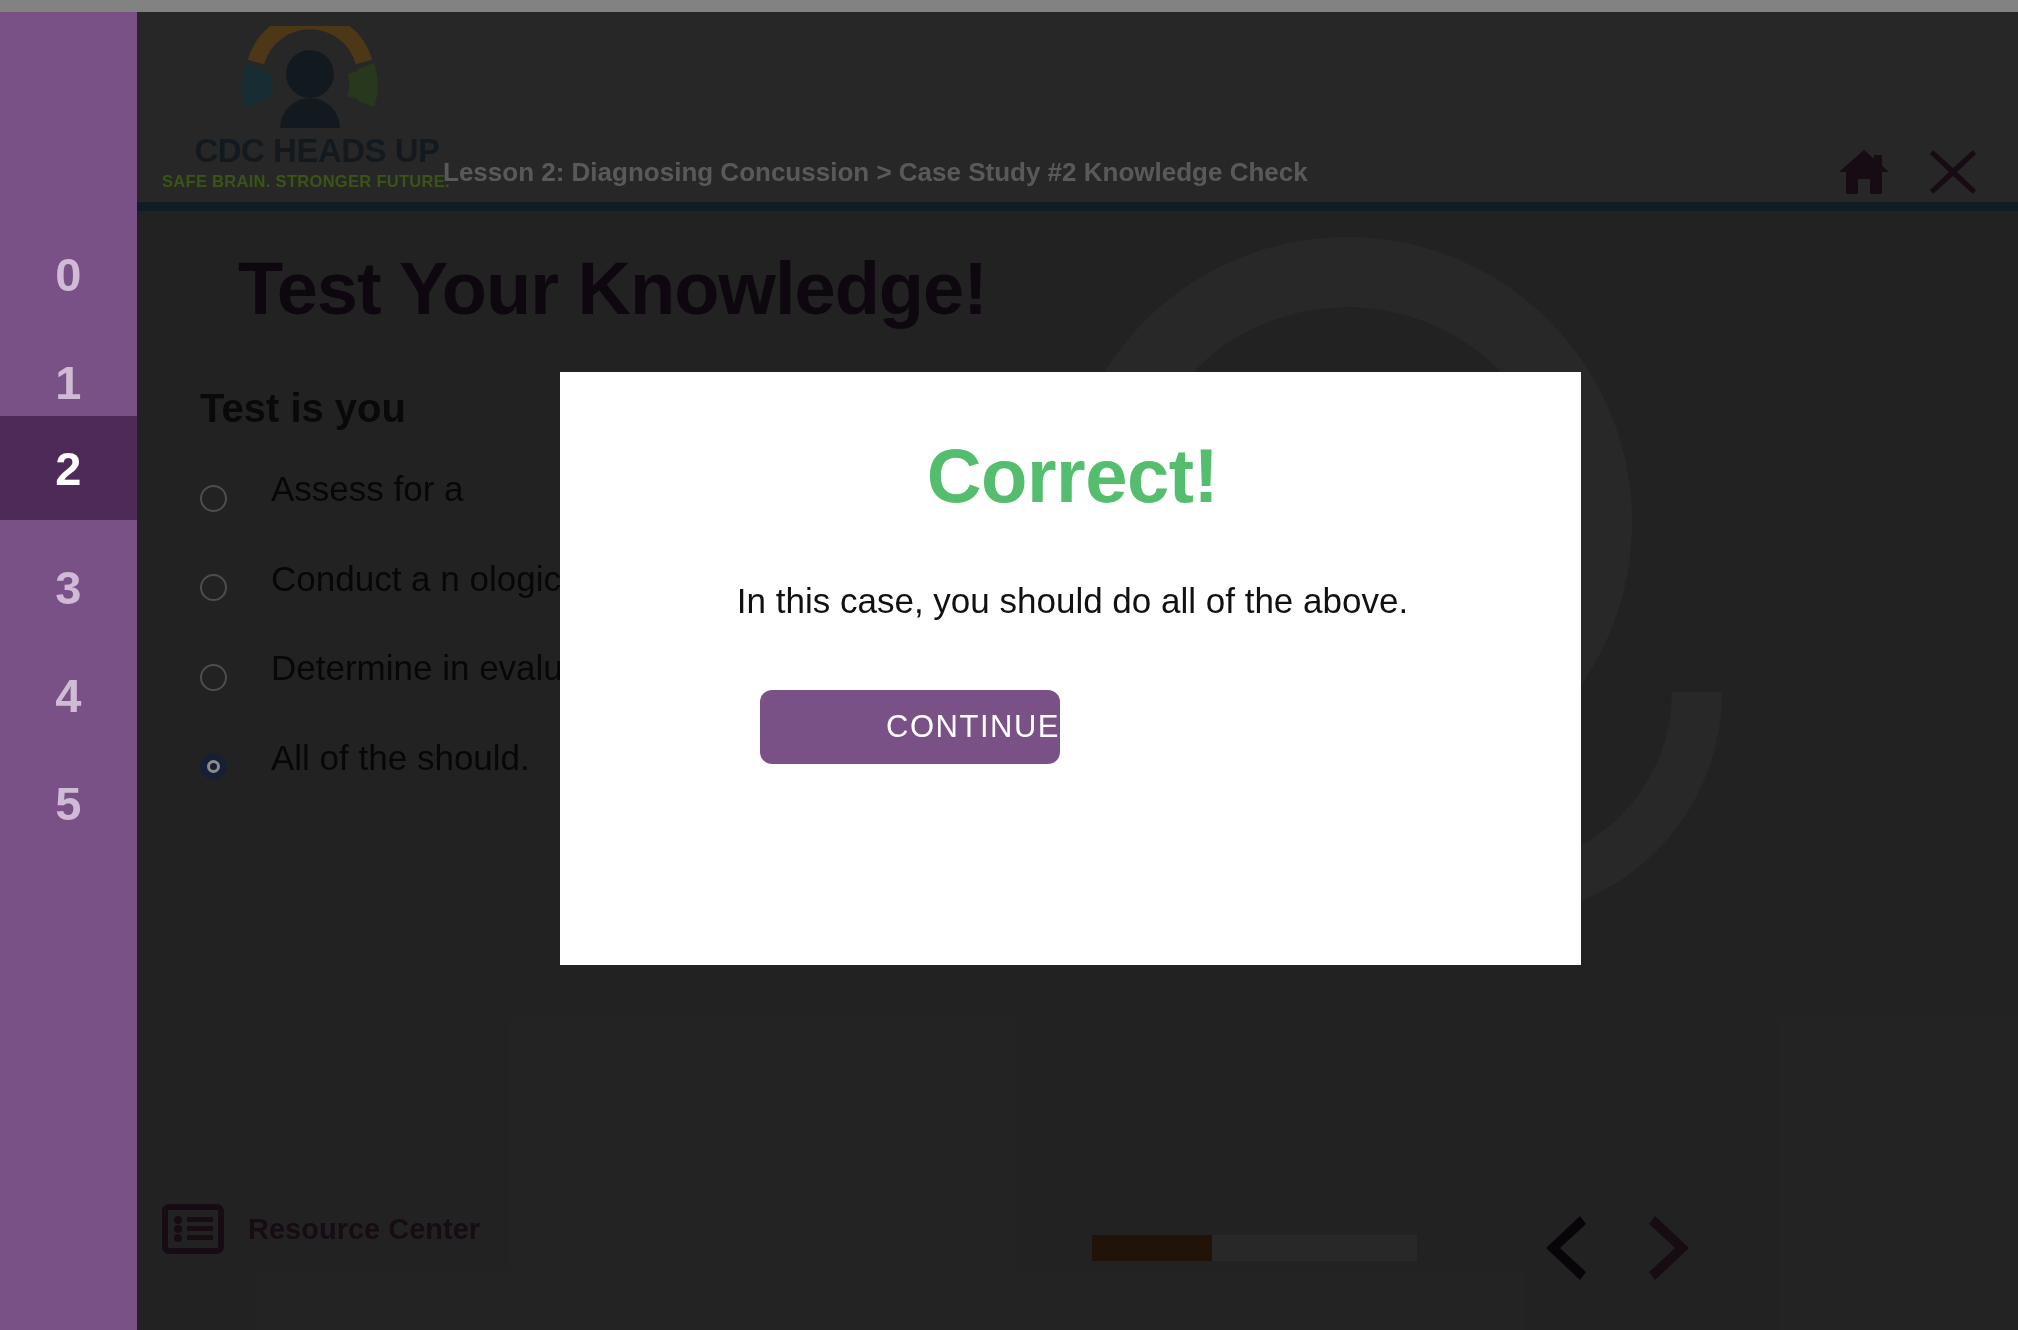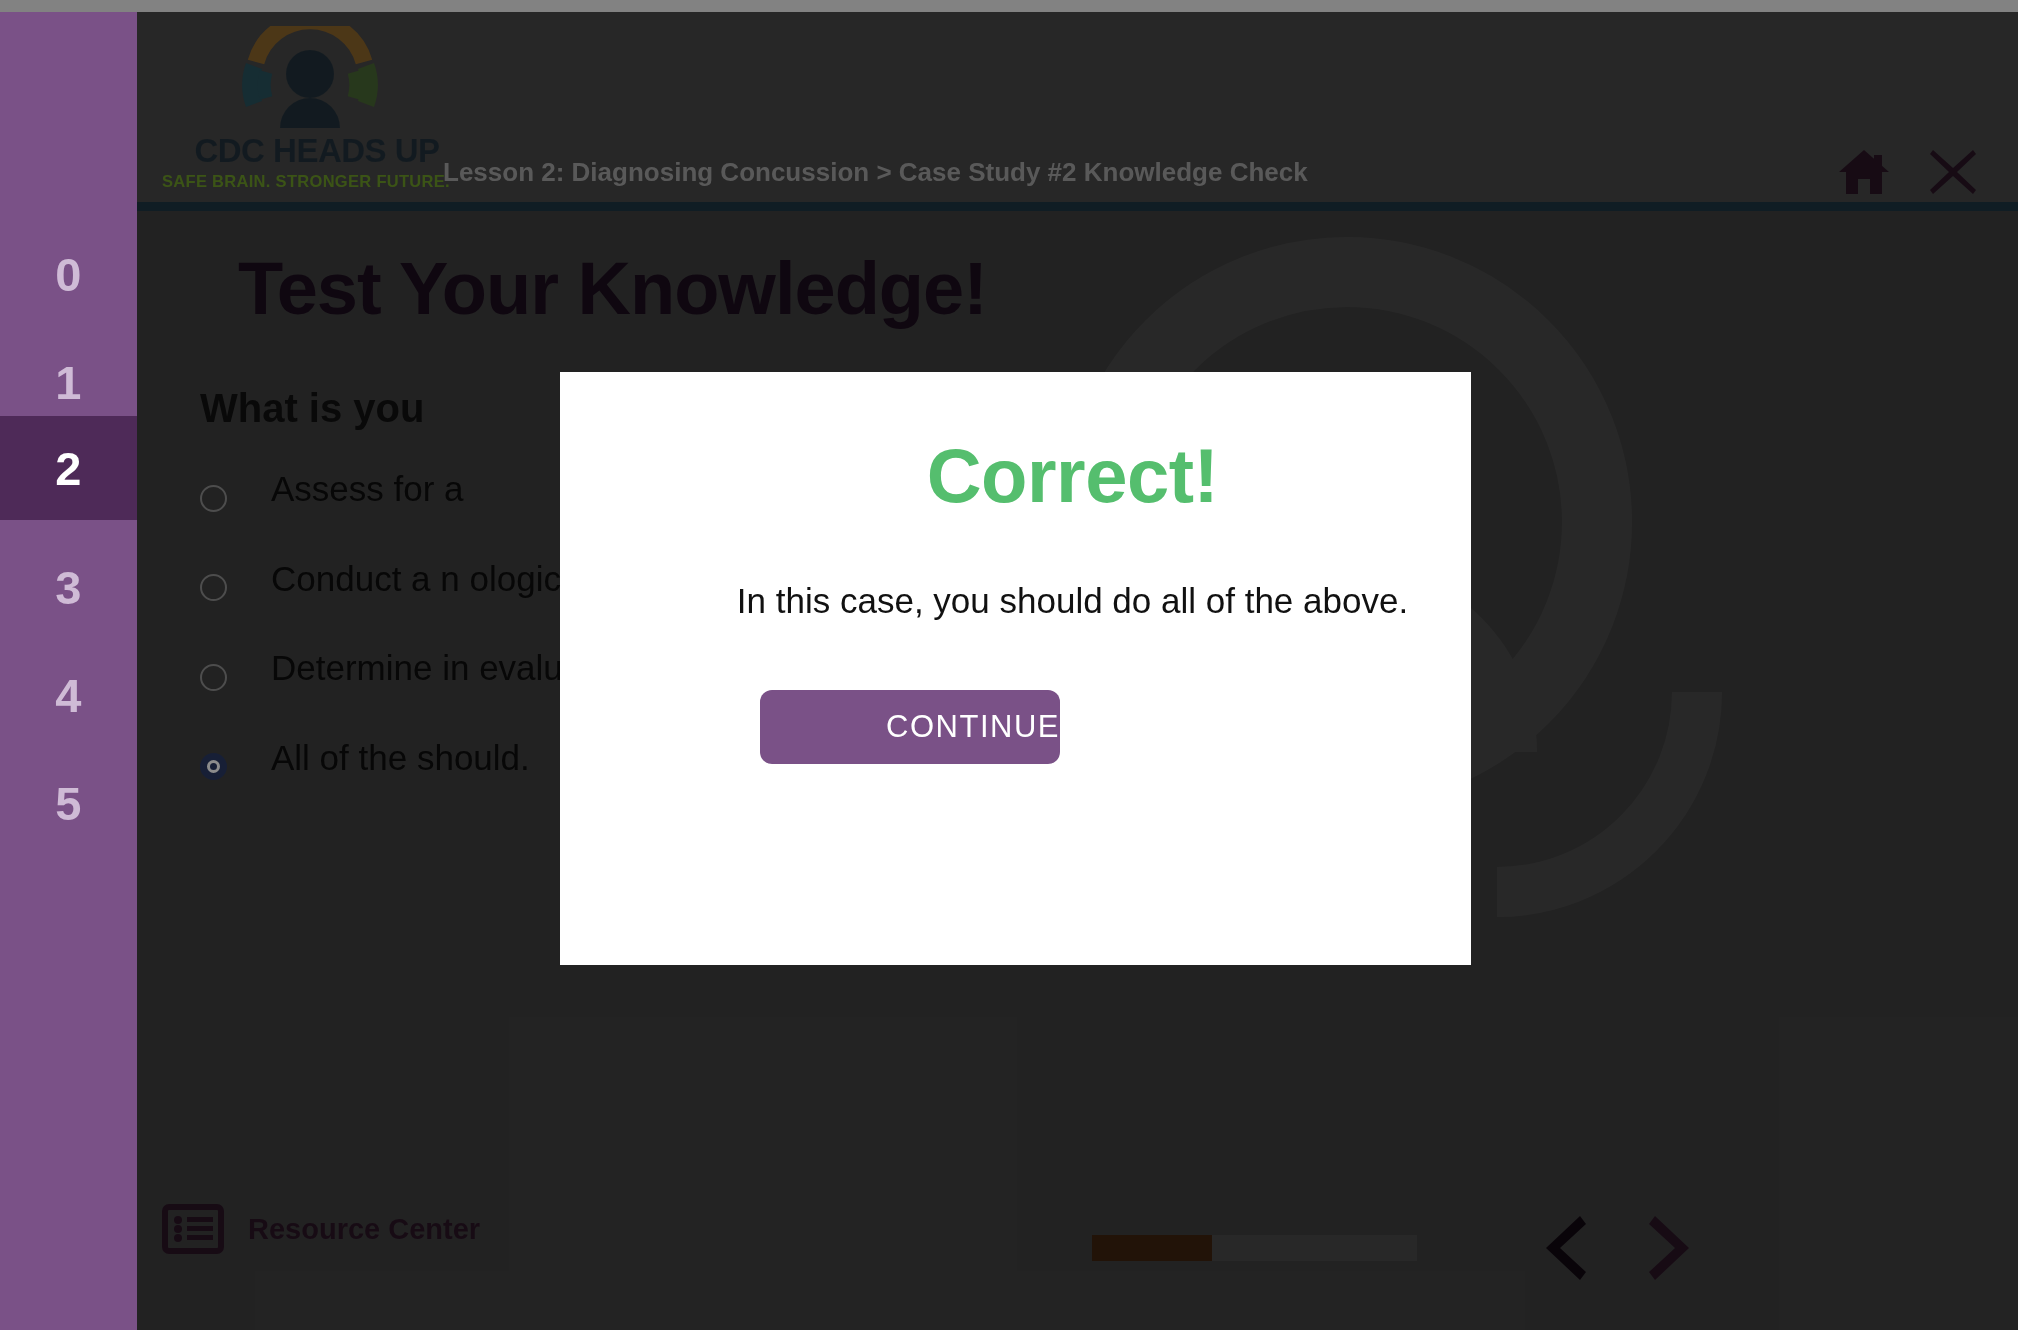--- a/index.html
+++ b/index.html
@@ -180,21 +180,21 @@
     position:absolute; left:0; top:0;
     width:1881px; height:1318px;
     background:rgba(0,0,0,0.45);
     pointer-events:none;
     z-index:8;
   }
 
   
   #modal {
     position:absolute; left:560px; top:372px;
-    width:911px; height:593px;
+    width:1021px; height:593px;
     background:#ffffff;
     z-index:20;
   }
   #modal-title {
     position:absolute; left:0; top:60px; width:1025px;
     text-align:center;
     font-size:76px; font-weight:bold; color:#55be6e;
     letter-spacing:-0.5px;
   }
   #modal-body {
@@ -273,21 +273,21 @@
       </svg>
 
       <svg id="close-btn" viewBox="0 0 52 50">
         <path d="M6 3 L26 21 L46 3 L49 7 L30 25 L49 43 L46 47 L26 29 L6 47 L3 43 L22 25 L3 7 Z" fill="#2b1526"></path>
       </svg>
     </div>
     <div id="header-rule"></div>
 
     <div id="content">
       <div id="page-title">Test Your Knowledge!</div>
-      <div id="question">What is you</div>
+      <div id="question">Test is you</div>
 
       <div id="options">
         <div class="option">
           <span class="radio"></span>
           <span class="option-label">Assess for a</span>
         </div>
         <div class="option">
           <span class="radio"></span>
           <span class="option-label">Conduct a n                                                  ological deficit, and cervical</span>
         </div>

